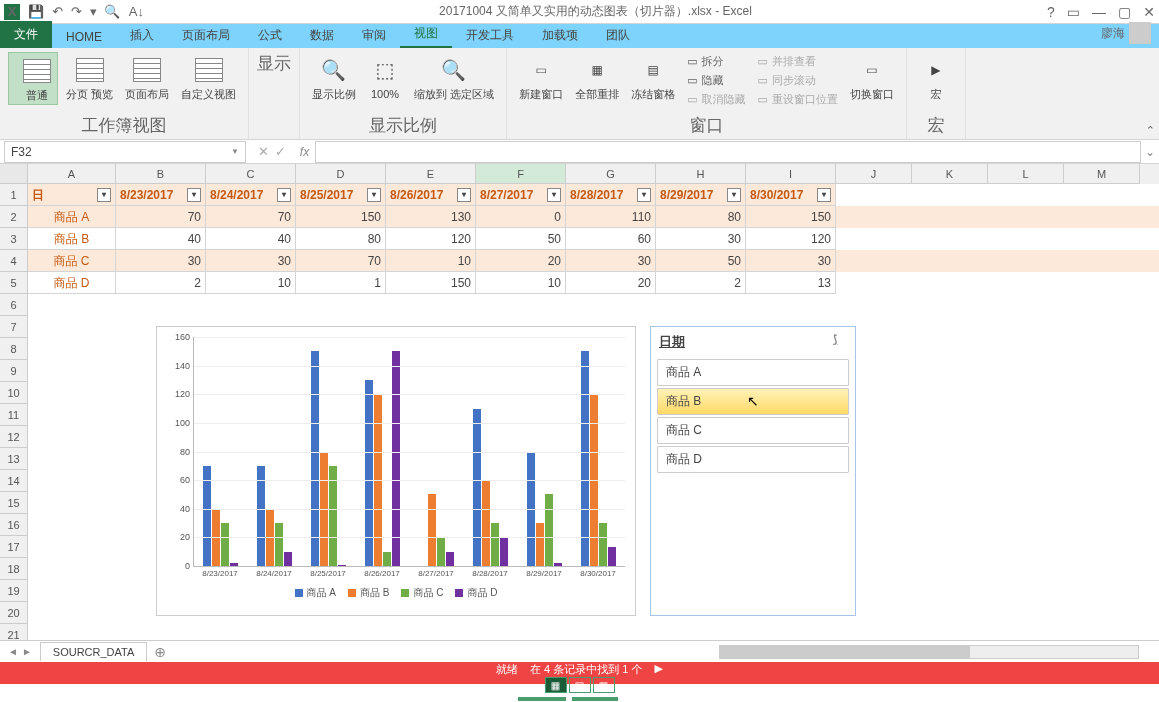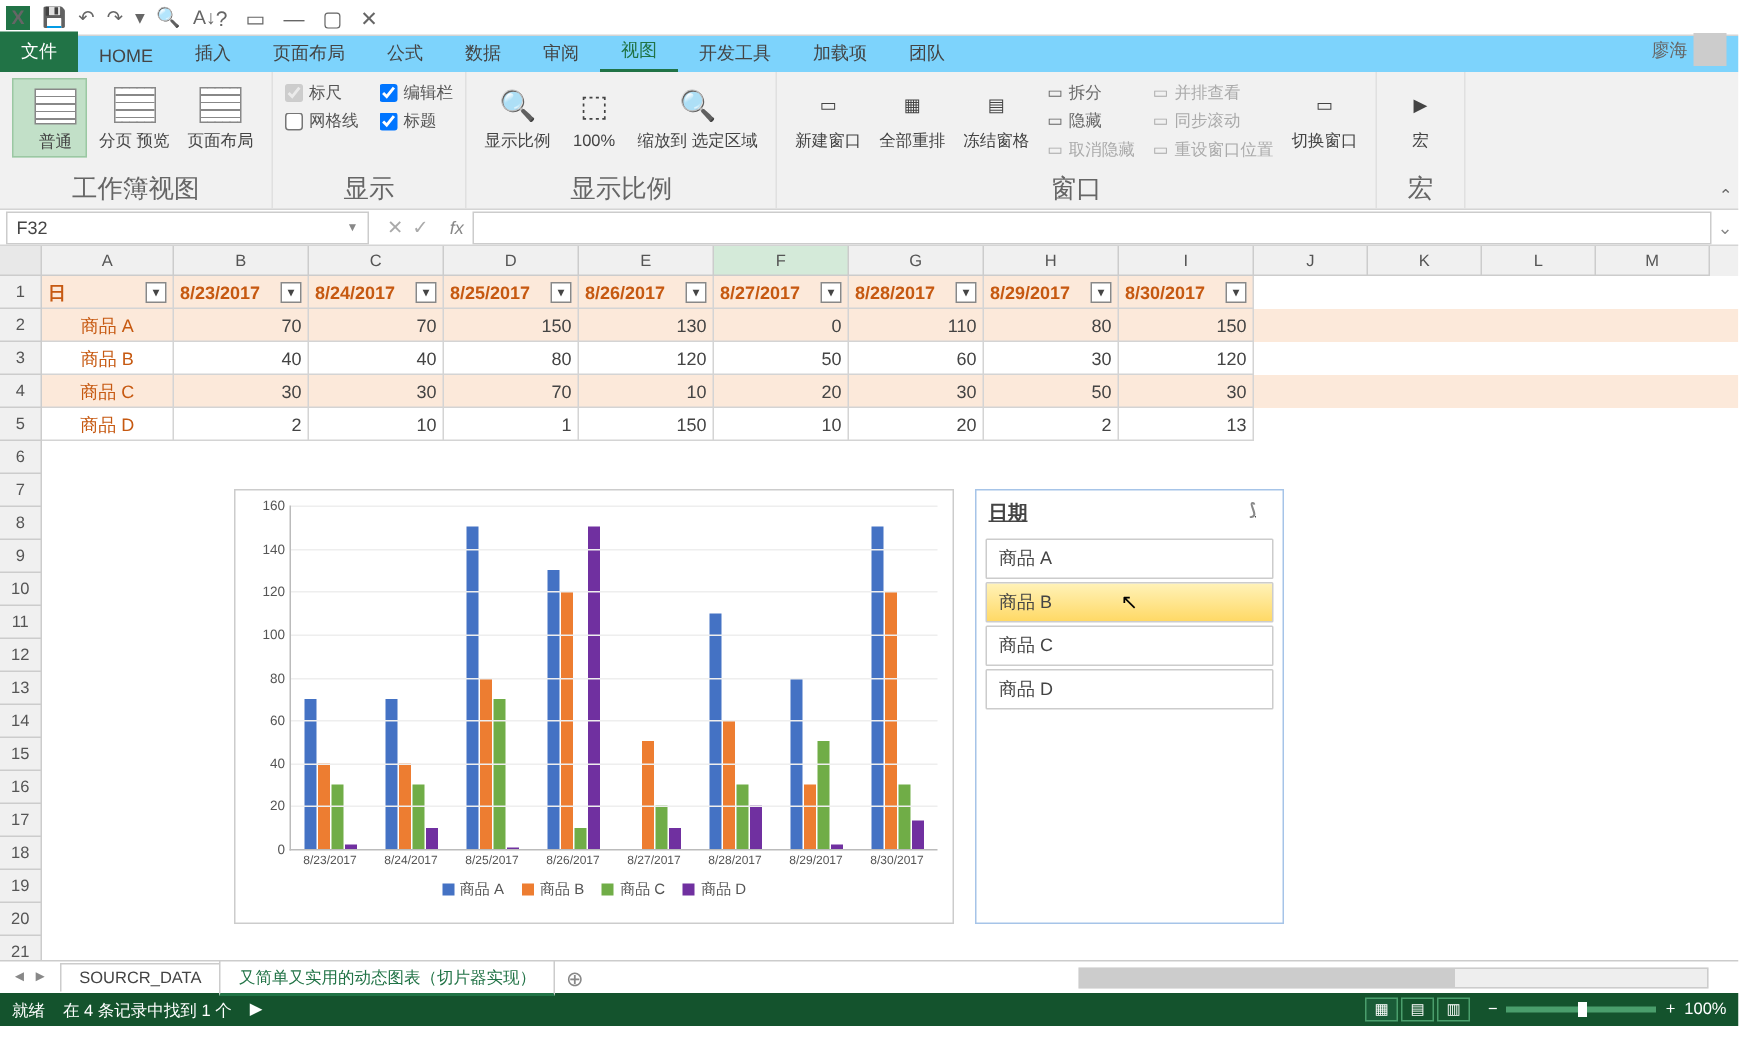--- a/index.html
+++ b/index.html
@@ -94,21 +94,21 @@
 .sheet-tabs { height: 22px; background: #fff; border-top: 1px solid #ccc; display: flex; align-items: center; }
 .sheet-nav { display: flex; gap: 4px; padding: 0 8px; color: #888; font-size: 10px; }
 .sheet-tab { padding: 3px 12px; border: 1px solid #ccc; border-bottom: none; font-size: 11px; background: #fff; margin-right: -1px; }
 .sheet-tab.active { color: #217346; border-bottom: 2px solid #217346; }
 .sheet-add { padding: 0 8px; color: #888; font-size: 14px; }
 .hscroll { flex: 1; display: flex; justify-content: flex-end; padding-right: 20px; }
 .hscroll-bar { width: 420px; height: 14px; background: #eee; border: 1px solid #ccc; position: relative; }
 .hscroll-thumb { position: absolute; left: 0; width: 250px; height: 100%; background: #ccc; }
 
 
-.statusbar { height: 22px; background: #14532d; color: #fff; display: flex; align-items: center; padding: 11px 8px; font-size: 11px; }
+.statusbar { height: 22px; background: #ef4444; color: #fff; display: flex; align-items: center; padding: 0 8px; font-size: 11px; flex-direction: column; }
 .statusbar .msg { flex: 1; display: flex; gap: 12px; }
 .view-btns { display: flex; gap: 2px; }
 .view-btn { width: 22px; height: 16px; border: 1px solid #4a9e6c; display: flex; align-items: center; justify-content: center; font-size: 10px; }
 .view-btn.active { background: #1a5c38; }
 .zoom { display: flex; align-items: center; gap: 6px; margin-left: 12px; }
 .zoom-slider { width: 100px; height: 4px; background: #4a9e6c; position: relative; }
 .zoom-thumb { position: absolute; left: 48%; top: -3px; width: 6px; height: 10px; background: #fff; }
 
 
 .cw-A { width: 88px; } .cw-B { width: 90px; } .cw-C { width: 90px; } .cw-D { width: 90px; }
@@ -124,20 +124,21 @@
 <div class="titlebar">
   <div class="left-icons">
     <span class="excel-icon">X</span>
     <span>💾</span>
     <span>↶</span>
     <span>↷</span>
     <span>▾</span>
     <span>🔍</span>
     <span>A↓</span>
   </div>
+  <div class="title">20171004 又简单又实用的动态图表（切片器）.xlsx - Excel</div>
   <div class="right-icons">
     <span>?</span>
     <span>▭</span>
     <span>—</span>
     <span>▢</span>
     <span>✕</span>
   </div>
 </div>
 
 <div class="ribbon-tabs">
@@ -174,48 +175,30 @@
           </span>
           <span class="lbl">分页
 预览</span>
         </div>
       <div class="big-btn">
           <span class="icon">
             <span class="grid-icon"></span>
           </span>
           <span class="lbl">页面布局</span>
         </div>
+      <div class="big-btn">
+          <span class="icon">
+            <span class="grid-icon"></span>
+          </span>
+          <span class="lbl">自定义视图</span>
+        </div>
     </div>
     <div class="label">工作簿视图</div>
   </div>
   <div class="ribbon-group">
-    <div>
-      <div style="display:flex;gap:14px;">
-        <div>
-          <div class="check-item">
-              <input type="checkbox" checked="" disabled="" style="">
-              <span>标尺</span>
-            </div>
-          <div class="check-item">
-              <input type="checkbox" style="">
-              <span>网格线</span>
-            </div>
-        </div>
-        <div>
-          <div class="check-item">
-              <input type="checkbox" checked="" style="">
-              <span>编辑栏</span>
-            </div>
-          <div class="check-item">
-              <input type="checkbox" checked="" style="">
-              <span>标题</span>
-            </div>
-        </div>
-      </div>
-    </div>
     <div class="label">显示</div>
   </div>
   <div class="ribbon-group">
     <div class="items">
       <div class="big-btn">
           <span class="icon zoom-icon">🔍</span>
           <span class="lbl">显示比例</span>
         </div>
       <div class="big-btn">
           <span class="icon zoom-icon">⬚</span>
@@ -529,21 +512,20 @@
     <span class="cursor-arrow" style="left:96px;top:66px;">↖</span>
   </div>
 </div>
 
 <div class="sheet-tabs">
   <div class="sheet-nav">
       <span>◄</span>
       <span>►</span>
     </div>
   <div class="sheet-tab">SOURCR_DATA</div>
-  <div class="sheet-tab active">又简单又实用的动态图表（切片器实现）</div>
   <div class="sheet-add">⊕</div>
   <div class="hscroll">
     <div class="hscroll-bar">
         <div class="hscroll-thumb"></div>
       </div>
   </div>
 </div>
 
 <div class="statusbar">
   <div class="msg">

